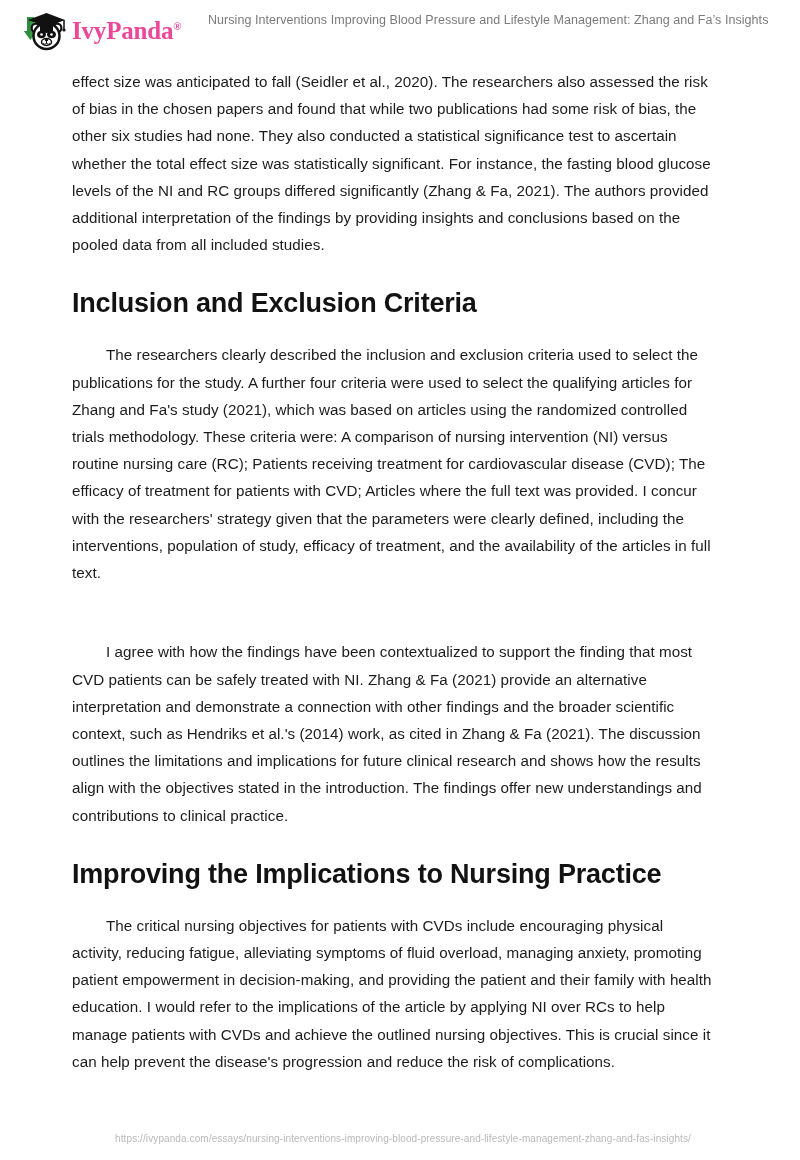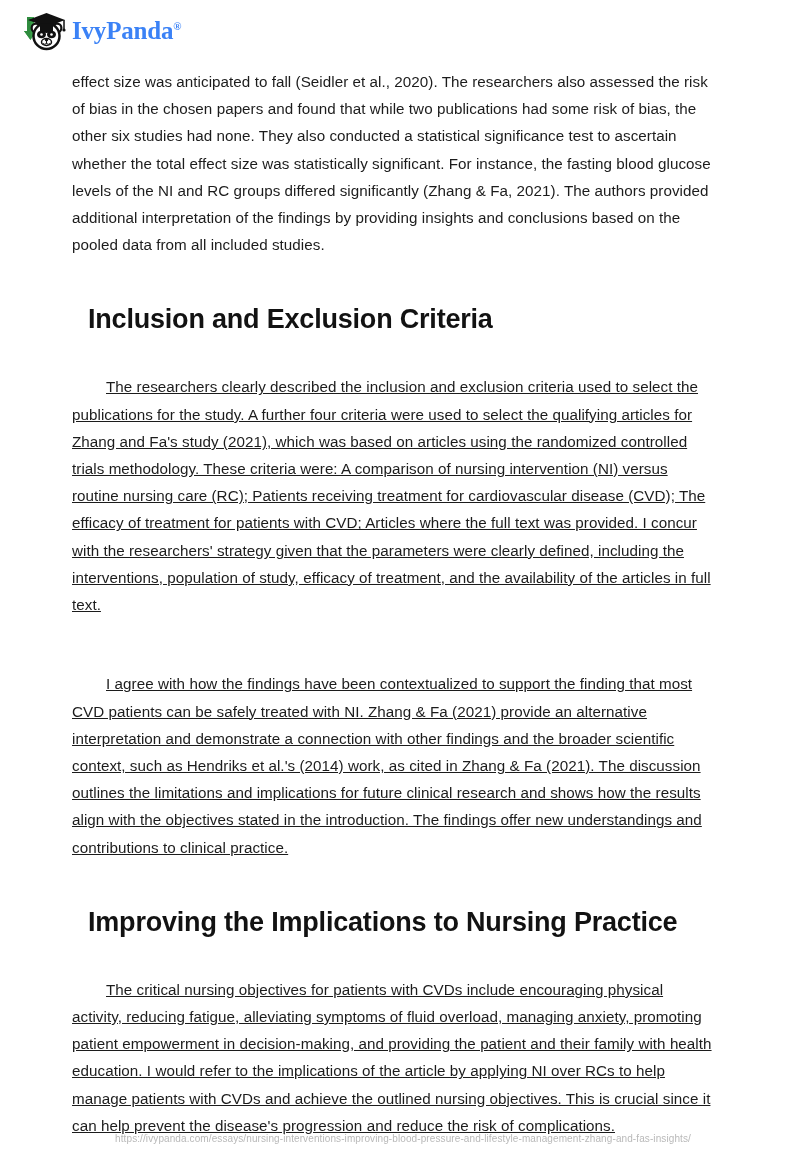--- a/index.html
+++ b/index.html
@@ -38,21 +38,21 @@
   .brand-mark {
     width: 52px;
     height: 46px;
     position: relative;
     flex: 0 0 auto;
   }
   .brand-name {
     font-family: "Liberation Serif", serif;
     font-size: 25px;
     font-weight: 700;
-    color: #3b82f6;
+    color: #ec4899;
     letter-spacing: -0.2px;
     position: relative;
     line-height: 1;
   }
   .brand-name .reg {
     font-size: 11px;
     vertical-align: super;
     font-weight: 700;
   }
   .header-title {
@@ -77,27 +77,26 @@
   .para {
     font-size: 15.2px;
     line-height: 27.2px;
     color: #1c1c1c;
     margin: 0 12px 0 0;
     text-align: left;
     letter-spacing: 0.05px;
   }
   .para.indent {
     text-indent: 34px;
-    text-decoration: underline;
   }
   h2.section-heading {
     font-size: 27px;
     font-weight: 700;
     color: #121212;
-    margin: 16px;
+    margin: 0;
     line-height: 1.15;
     letter-spacing: -0.2px;
   }
   .sp-after-para  { height: 30px; }
   .sp-after-head  { height: 22px; }
 
   
   .page-footer {
     position: absolute;
     left: 3px;
@@ -147,20 +146,21 @@
 
         <path d="M28 26 L65 12 L102 26 L65 40 Z" fill="#111111"></path>
         <path d="M52 33 L52 48 q13 8 26 0 L78 33 Z" fill="#111111"></path>
         <path d="M100 26 L100 44" stroke="#111111" stroke-width="3" fill="none"></path>
         <circle cx="100" cy="46" r="3.2" fill="#111111"></circle>
       </svg>
     </span>
     <span class="brand-name"><span>IvyPanda</span><span class="reg">®</span></span>
   </div>
 
+  <div class="header-title">Nursing Interventions Improving Blood Pressure and Lifestyle Management: Zhang and Fa’s Insights</div>
 </div>
 
 <div class="doc-body">
 
   <p class="para">effect size was anticipated to fall (Seidler et al., 2020). The researchers also assessed the risk of bias in the chosen papers and found that while two publications had some risk of bias, the other six studies had none. They also conducted a statistical significance test to ascertain whether the total effect size was statistically significant. For instance, the fasting blood glucose levels of the NI and RC groups differed significantly (Zhang &amp; Fa, 2021). The authors provided additional interpretation of the findings by providing insights and conclusions based on the pooled data from all included studies.</p>
   <div class="sp-after-para"></div>
 
   <h2 class="section-heading">Inclusion and Exclusion Criteria</h2>
   <div class="sp-after-head"></div>
 

